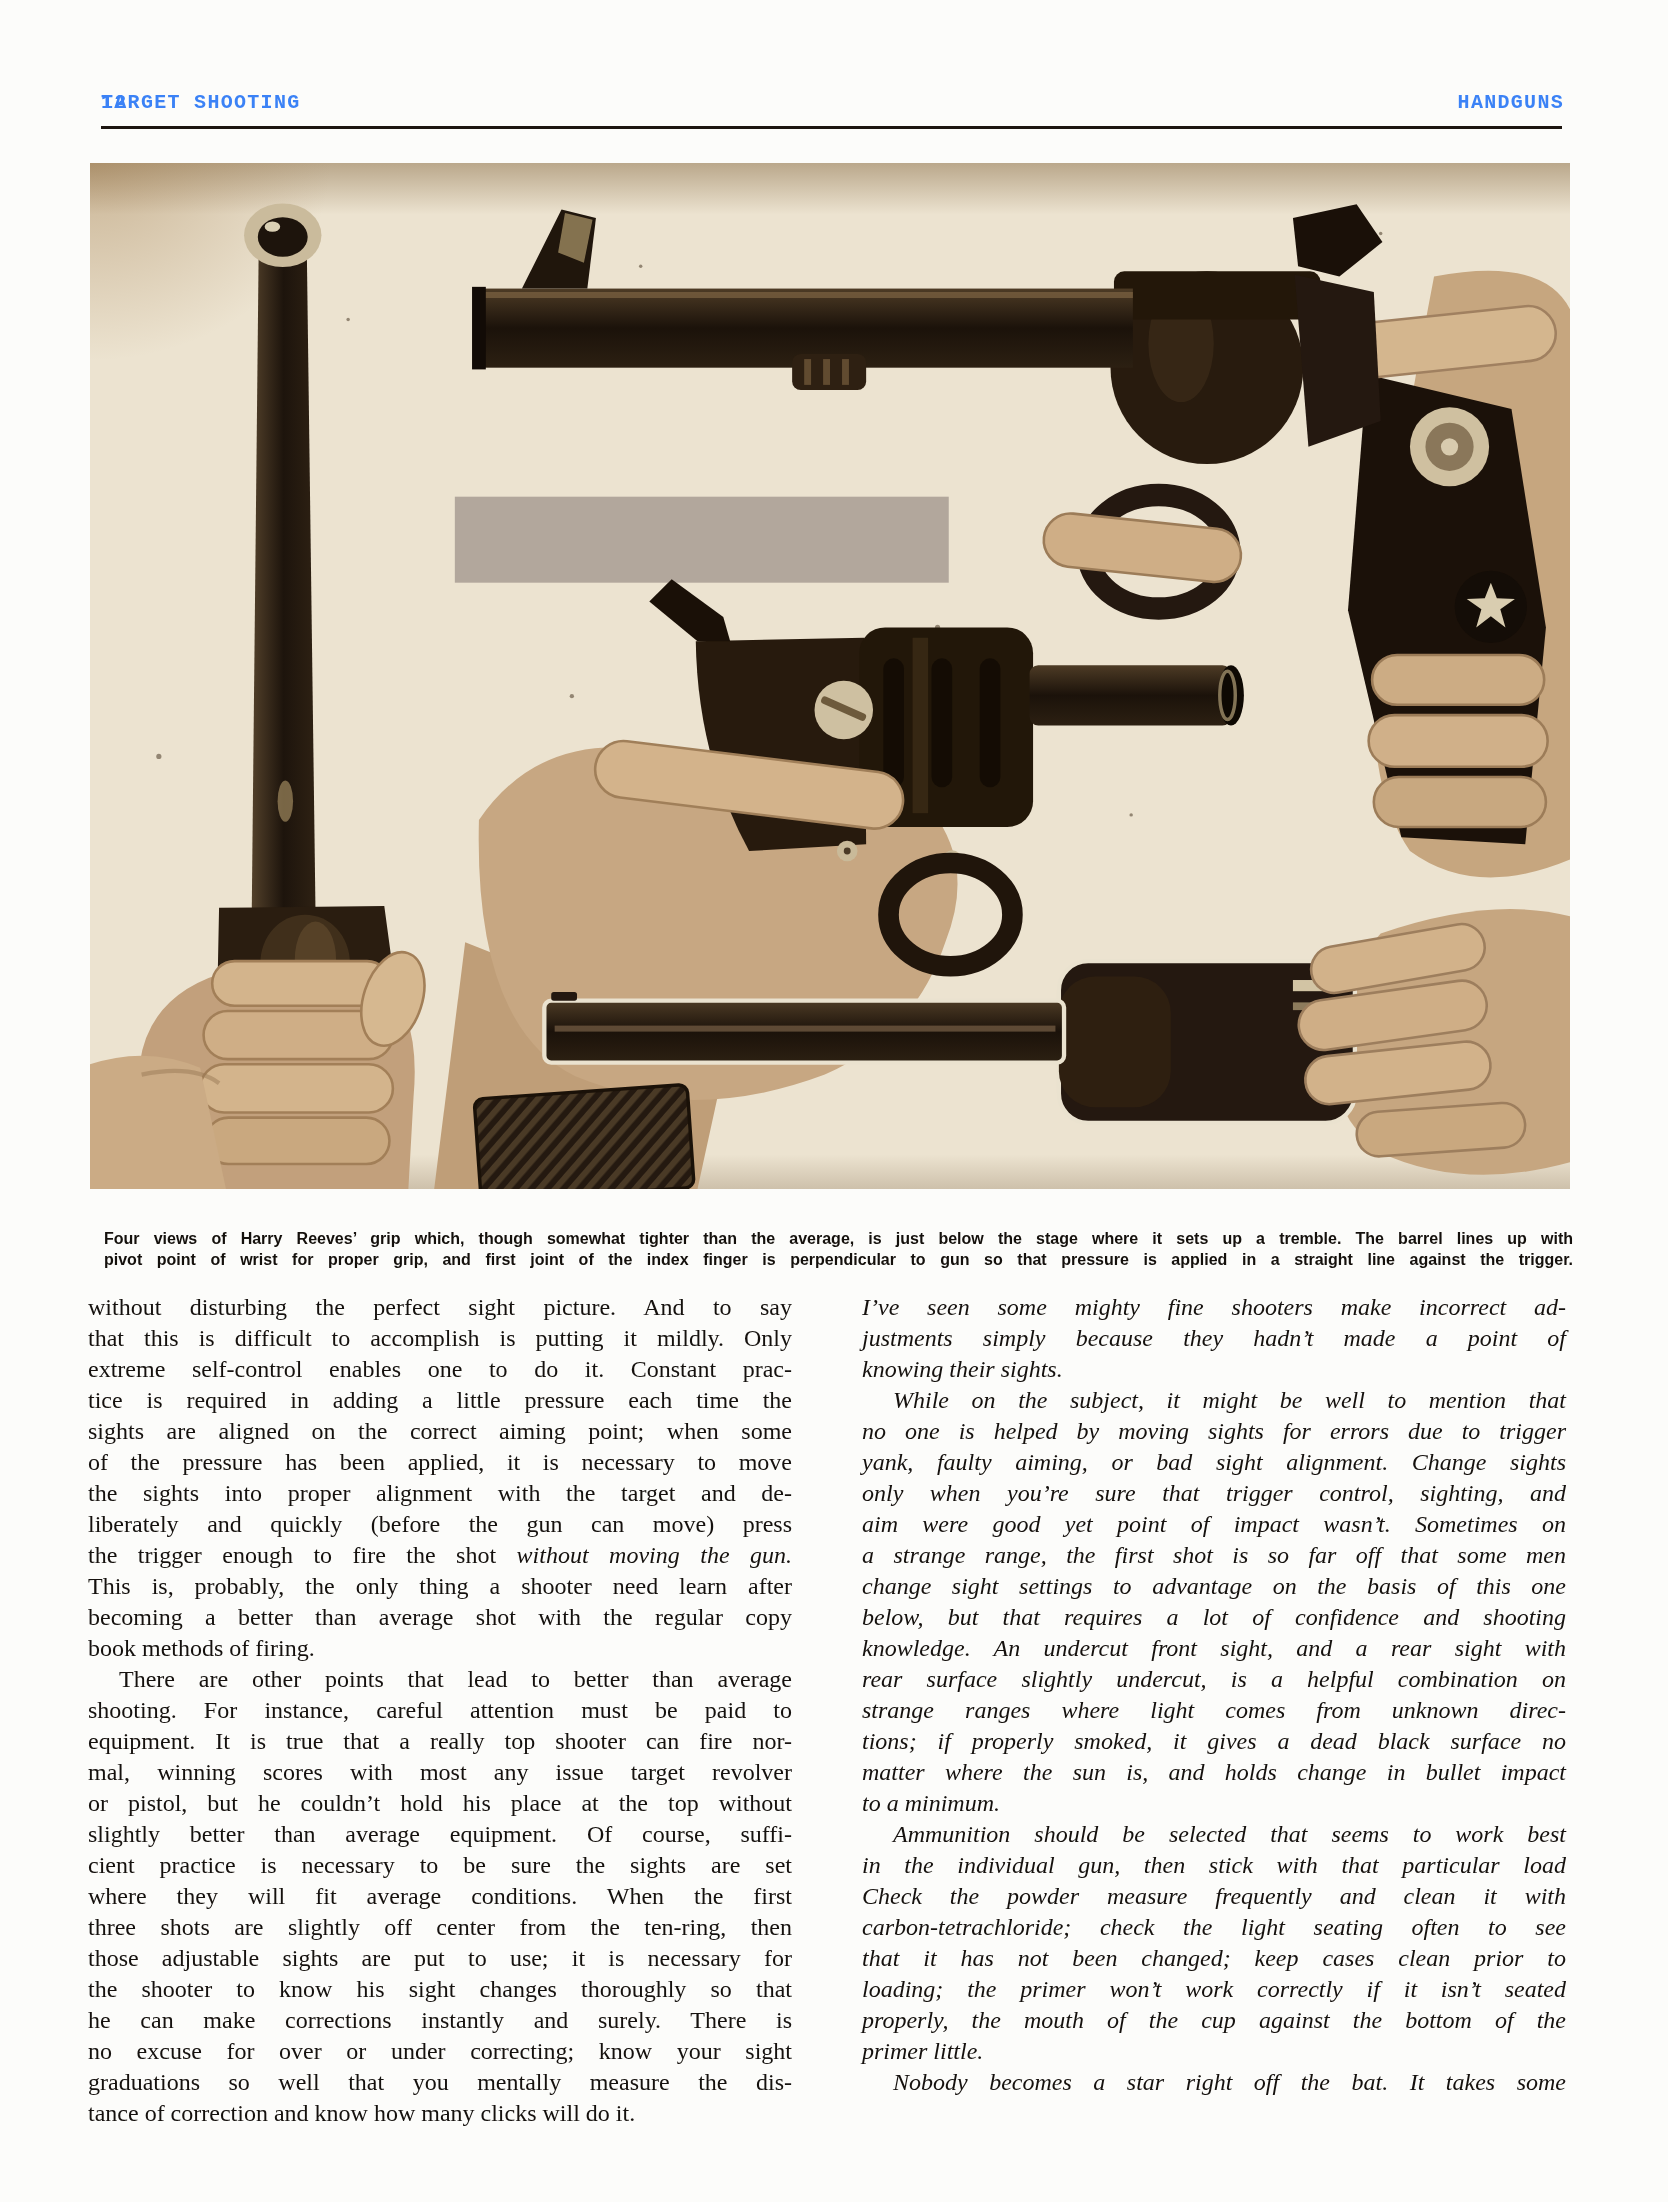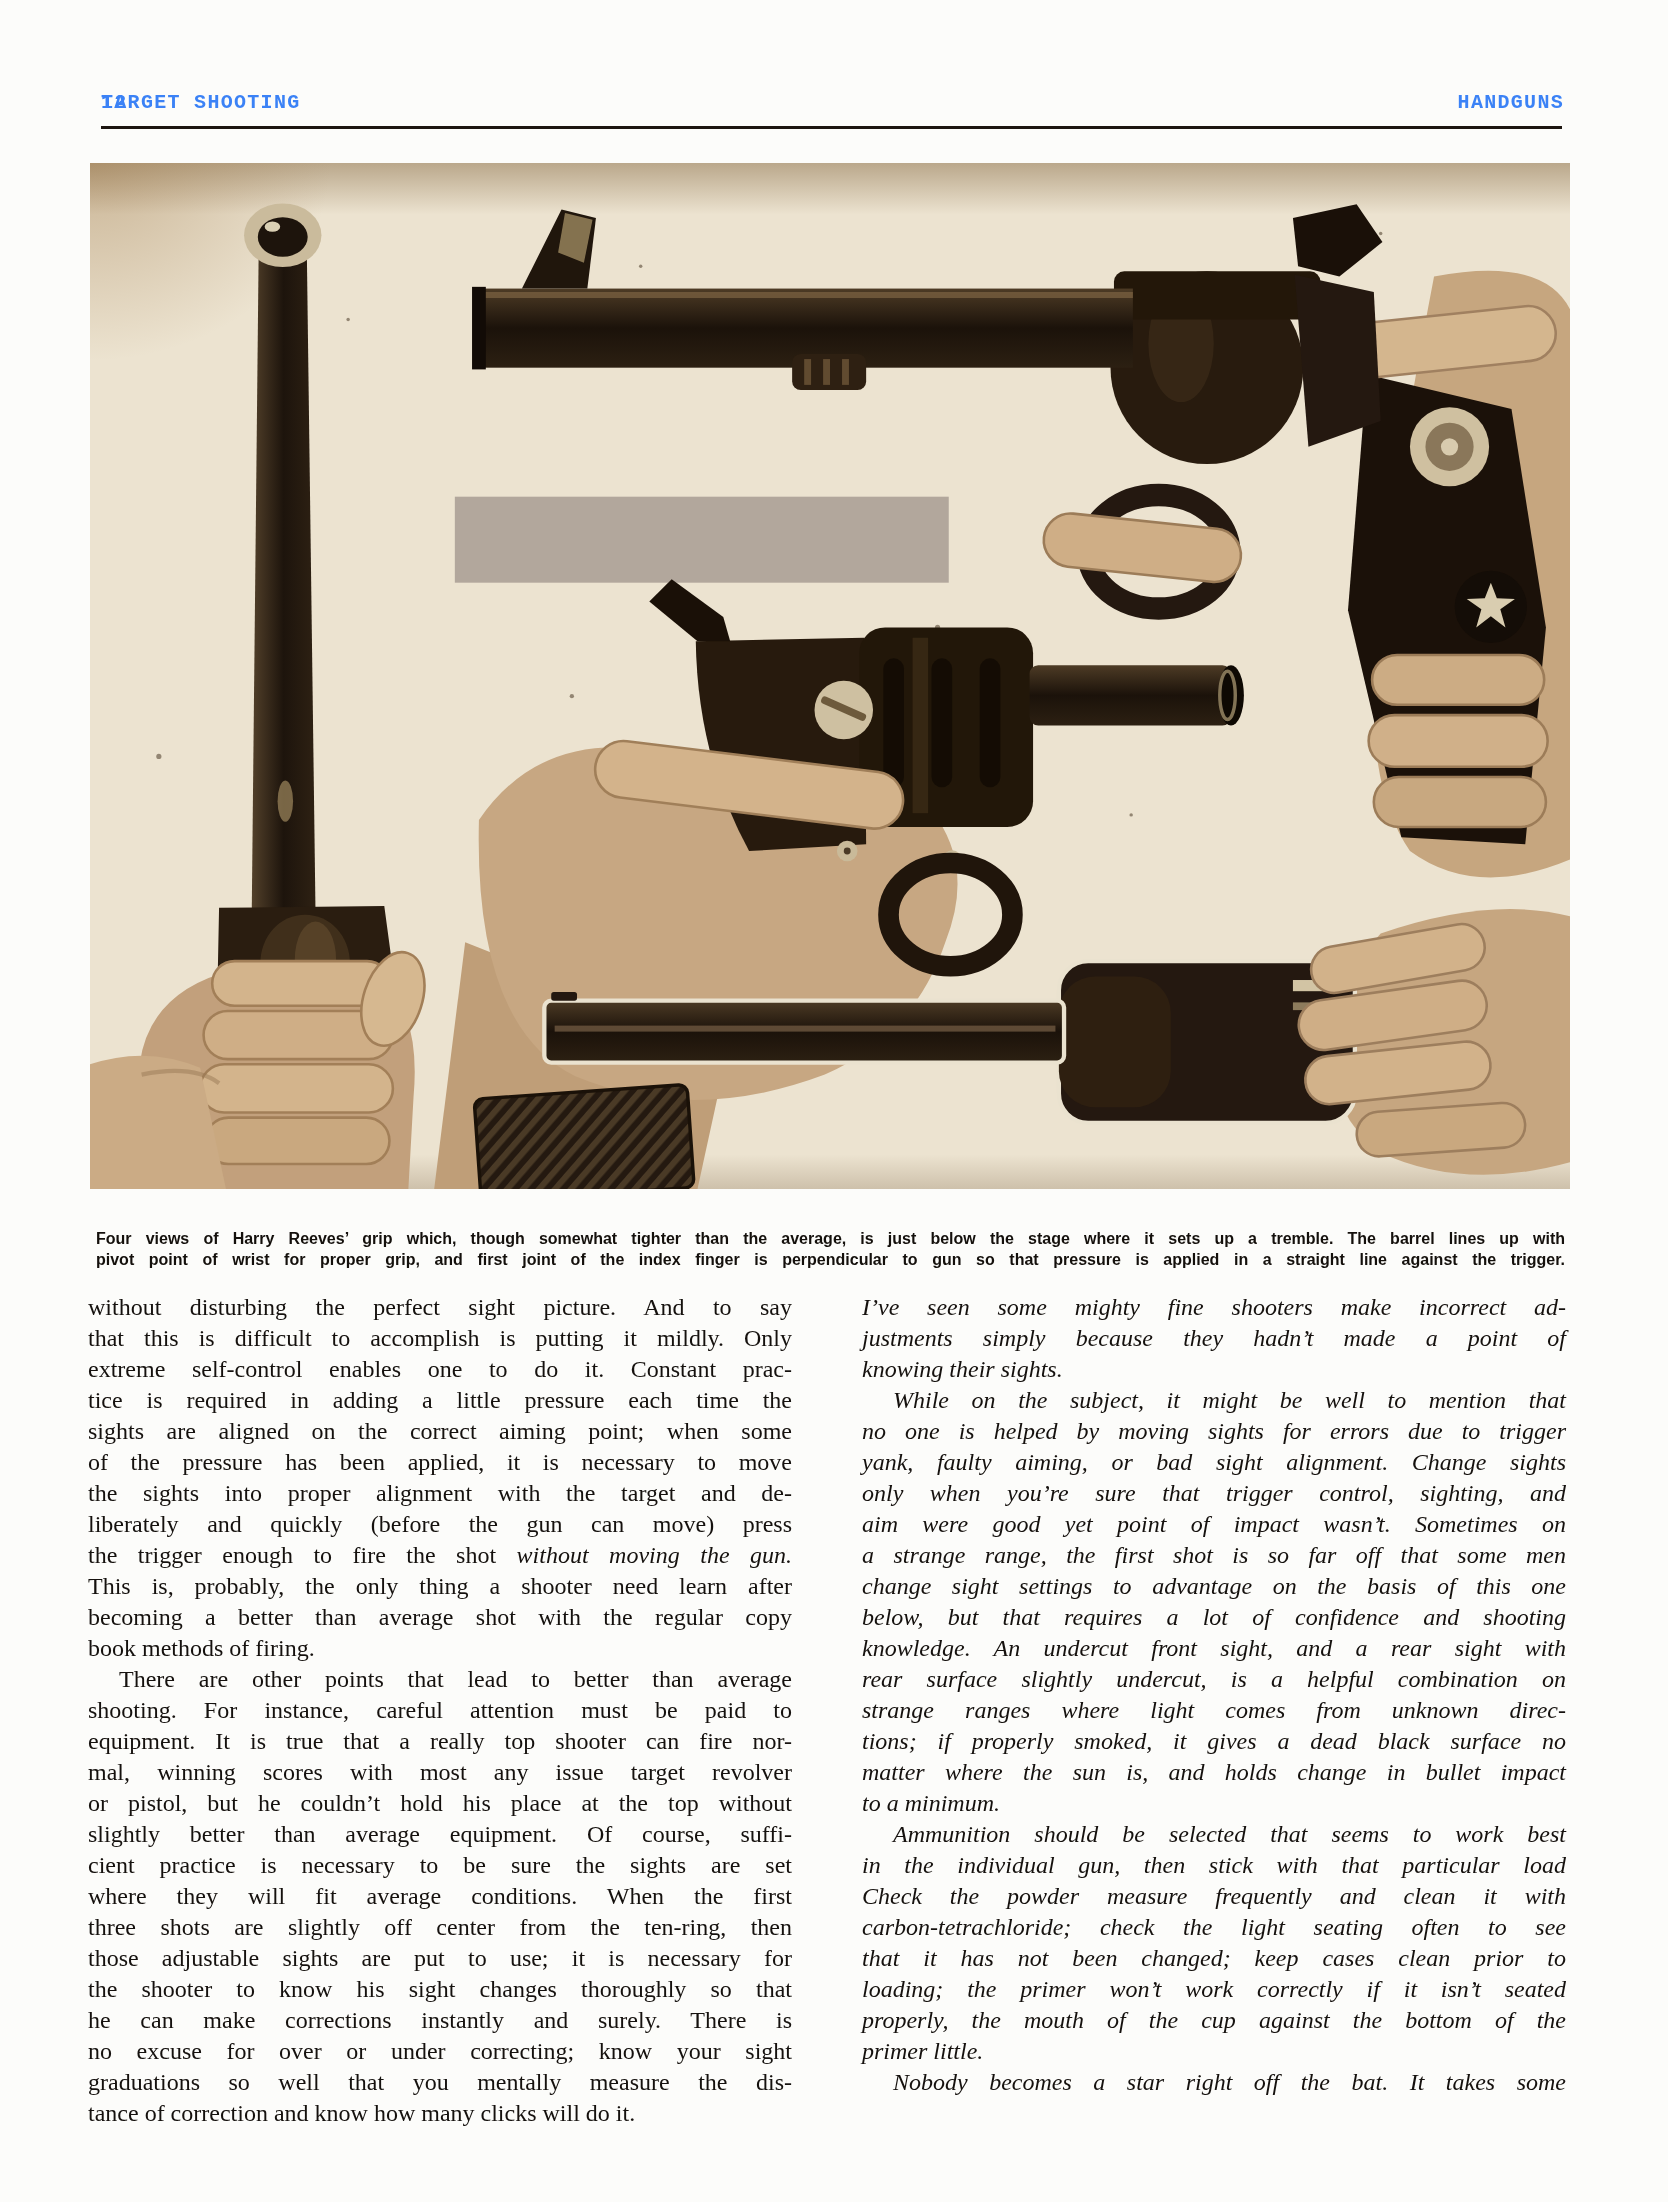--- a/index.html
+++ b/index.html
@@ -11,21 +11,21 @@
        letter-spacing:1.3px;color:#3b82f6;}
   .hdr .hl{position:absolute;left:0;top:0;}
   .hdr .hc{position:absolute;left:0;right:0;top:0;}
   .hdr .hr{position:absolute;right:0;top:0;text-align:center;}
   .rule{position:absolute;left:101px;top:126px;width:1461px;height:2.6px;background:#1d1610;}
   
   .photo{position:absolute;left:90px;top:163px;width:1480px;height:1026px;margin:0;
          box-shadow:inset 0 1.7px 0 rgba(100,70,40,.35), inset 0 0 0 0.9px rgba(120,90,60,.25);}
   .photo svg{display:block;width:100%;height:100%;}
   
-  .caption{position:absolute;left:96px;top:1228px;width:1469px;
+  .caption{position:absolute;left:104px;top:1228px;width:1469px;
            font-family:"Liberation Sans",sans-serif;font-weight:bold;
            font-size:16px;line-height:21px;color:#14100c;}
   .cap-line{text-align:justify;text-align-last:justify;}
   
   .col{position:absolute;top:1292px;width:704px;font-size:24px;line-height:31px;color:#15110e;}
   .col.left{left:88px;}
   .col.right{left:862px;font-style:italic;}
   .line{text-align:justify;text-align-last:justify;}
   .line.end{text-align:left;text-align-last:left;}
   .line.ind{text-indent:31px;}

